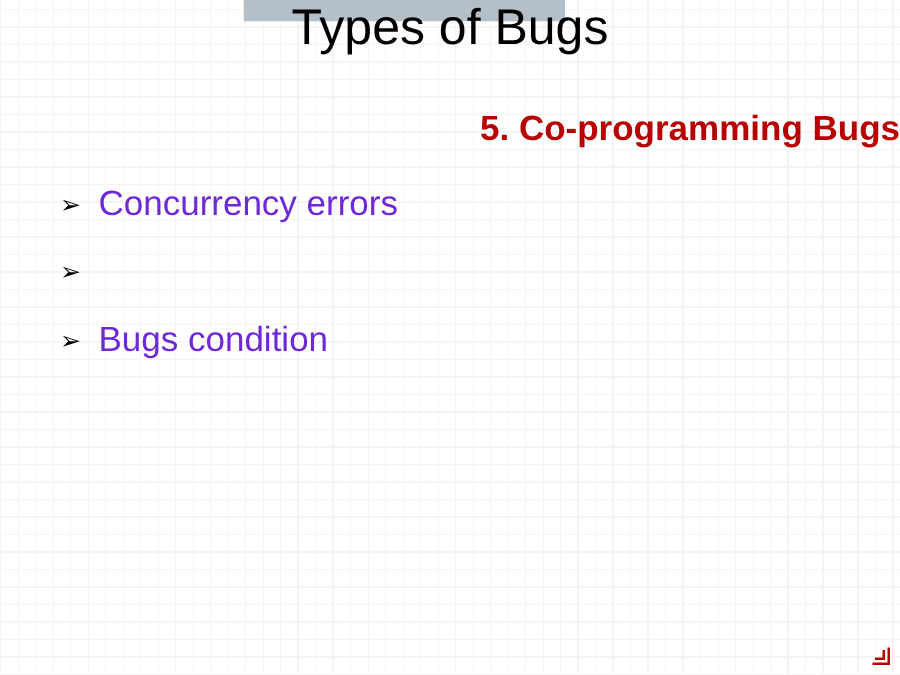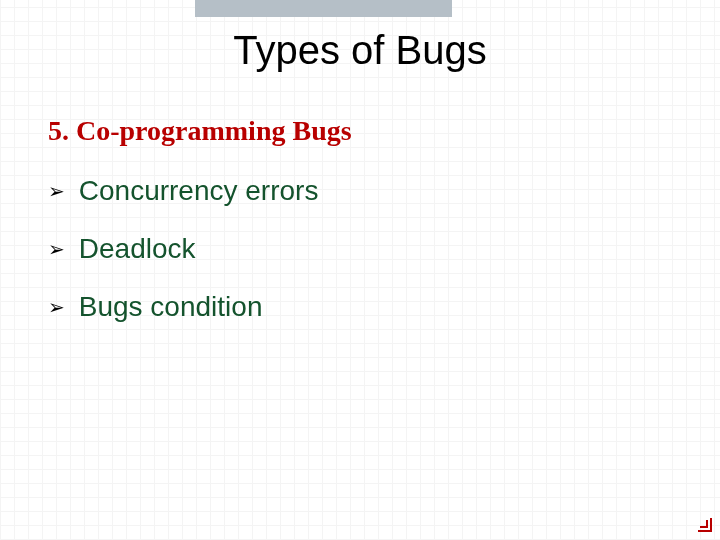--- a/index.html
+++ b/index.html
@@ -30,56 +30,56 @@
       position: absolute;
       top: 0;
       left: 195px;
       width: 257px;
       height: 17px;
       background: #b5bfc7;
     }
     .content {
       position: relative;
       z-index: 2;
-      padding-top: 28px;
     }
     .title {
       font-size: 40px;
       color: #000000;
       font-family: Arial, sans-serif;
       text-align: center;
       margin-bottom: 42px;
       font-weight: normal;
     }
     .subtitle {
       font-size: 28px;
       color: #b80000;
       font-weight: bold;
-      font-family: Liberation Serif, serif;
+      font-family: Liberation Sans, sans-serif;
       margin-left: 48px;
       margin-bottom: 28px;
+      text-align: right;
     }
     .bullet-list {
       list-style: none;
       margin-left: 48px;
     }
     .bullet-item {
       display: flex;
       align-items: center;
       margin-bottom: 26px;
     }
     .bullet-icon {
       font-size: 20px;
       color: #000000;
       margin-right: 14px;
       font-family: Arial, sans-serif;
     }
     .bullet-text {
       font-size: 28px;
-      color: #14532d;
+      color: #6d28d9;
       font-family: Arial, sans-serif;
     }
     .corner-accent {
       position: absolute;
       bottom: 8px;
       right: 8px;
       width: 18px;
       height: 18px;
     }
     .corner-accent::before {
@@ -126,21 +126,20 @@
 <div class="content">
   <h1 class="title">Types of Bugs</h1>
   <div class="subtitle">5. Co-programming Bugs</div>
   <ul class="bullet-list">
     <li class="bullet-item">
       <span class="bullet-icon">➢</span>
       <span class="bullet-text">Concurrency errors</span>
     </li>
     <li class="bullet-item">
       <span class="bullet-icon">➢</span>
-      <span class="bullet-text">Deadlock</span>
     </li>
     <li class="bullet-item">
       <span class="bullet-icon">➢</span>
       <span class="bullet-text">Bugs condition</span>
     </li>
   </ul>
 </div>
 
 <div class="corner-accent">
   <div class="corner-accent-inner"></div>

